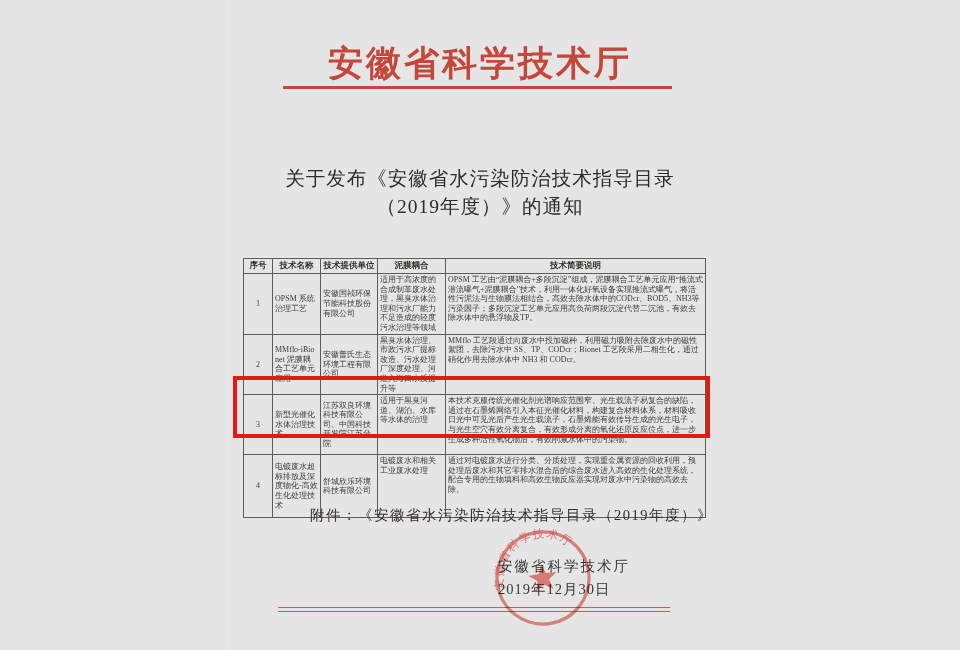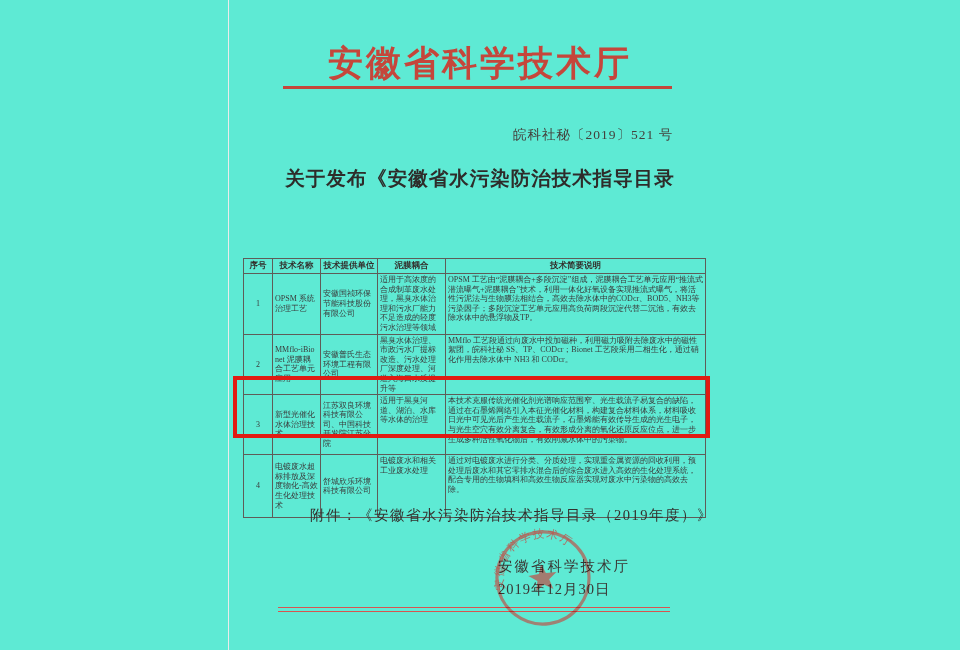--- a/index.html
+++ b/index.html
@@ -2,33 +2,33 @@
 <html><head>
 <meta charset="utf-8">
 <style>
   html,body{margin:0;padding:0;}
   body{
     width:960px;height:650px;overflow:hidden;
     background:#fdfdfd;
     font-family:"Liberation Serif","DejaVu Serif",serif;
     position:relative;
   }
-  .page{position:absolute;inset:0;background:#5eead4;}
+  .page{position:absolute;inset:0;background:#e5e5e5;}
   .scan{position:absolute;inset:0;filter:blur(0.3px);color:#3d3d3d;}
   .page-edge{position:absolute;left:228px;top:0;width:1px;height:650px;background:#ebebeb;}
 
   .header-title{
     position:absolute;left:0;top:40px;width:960px;text-align:center;
     font-size:35px;font-weight:bold;letter-spacing:3px;color:#c5463b;
   }
   .header-rule{position:absolute;left:283px;top:86px;width:389px;height:3px;background:#c5463b;}
   .doc-number{position:absolute;left:513px;top:126px;font-size:13.5px;color:#44403c;letter-spacing:1px;}
 
   .doc-title{position:absolute;left:0;top:165px;width:960px;text-align:center;
-    font-size:19.5px;font-weight:bold;color:#2e2c2a;line-height:28px;letter-spacing:1px;}
+    font-size:19.5px;font-weight:normal;color:#2e2c2a;line-height:28px;letter-spacing:1px;}
 
   table.tech{
     position:absolute;left:243px;top:258px;width:462px;
     border-collapse:collapse;table-layout:fixed;
     font-size:8px;line-height:9.6px;color:#3a3a3a;
   }
   table.tech th,table.tech td{border:1px solid #5f5c58;padding:1px 2px;word-break:break-all;}
   table.tech th{font-weight:bold;font-size:8.5px;height:12px;text-align:center;color:#33302d;}
   table.tech td{vertical-align:middle;}
   table.tech td.c0{text-align:center;width:27px;}
@@ -62,24 +62,24 @@
 </head>
 <body>
 
 <div class="page">
   <div class="scan">
     <div class="page-edge"></div>
 
     <div class="header-title">安徽省科学技术厅</div>
     <div class="header-rule"></div>
 
-    <div class="doc-number">皖科社秘〔2019〕521 号</div>
 
     <div class="doc-title">
       <div>关于发布《安徽省水污染防治技术指导目录</div>
+      <div>（2019年度）》的通知</div>
     </div>
 
     <table class="tech">
       <colgroup>
         <col class="w0">
           <col class="w1">
           <col class="w2">
           <col class="w3">
           <col class="w4">
       </colgroup>
@@ -98,21 +98,21 @@
             <td class="c1">OPSM 系统治理工艺</td>
             <td class="c2">安徽国祯环保节能科技股份有限公司</td>
             <td class="c3">适用于高浓度的合成制革废水处理，黑臭水体治理和污水厂能力不足造成的轻度污水治理等领域</td>
             <td class="c4">OPSM 工艺由“泥膜耦合+多段沉淀”组成，泥膜耦合工艺单元应用“推流式潜流曝气+泥膜耦合”技术，利用一体化好氧设备实现推流式曝气，将活性污泥法与生物膜法相结合，高效去除水体中的CODcr、BOD5、NH3等污染因子；多段沉淀工艺单元应用高负荷两段沉淀代替二沉池，有效去除水体中的悬浮物及TP。</td>
           </tr>
           <tr>
             <td class="c0">2</td>
             <td class="c1">MMflo-iBionet 泥膜耦合工艺单元应用</td>
             <td class="c2">安徽普氏生态环境工程有限公司</td>
             <td class="c3">黑臭水体治理、市政污水厂提标改造、污水处理厂深度处理、河道入海口水质提升等</td>
-            <td class="c4">MMflo 工艺段通过向废水中投加磁种，利用磁力吸附去除废水中的磁性絮团，皖科社秘 SS、TP、CODcr；Bionet 工艺段采用二相生化，通过硝化作用去除水体中 NH3 和 CODcr。</td>
+            <td class="c4">MMflo 工艺段通过向废水中投加磁种，利用磁力吸附去除废水中的磁性絮团，去除污水中 SS、TP、CODcr；Bionet 工艺段采用二相生化，通过硝化作用去除水体中 NH3 和 CODcr。</td>
           </tr>
           <tr>
             <td class="c0">3</td>
             <td class="c1">新型光催化水体治理技术</td>
             <td class="c2">江苏双良环境科技有限公司、中国科技开发院江苏分院</td>
             <td class="c3">适用于黑臭河道、湖泊、水库等水体的治理</td>
             <td class="c4">本技术克服传统光催化剂光谱响应范围窄、光生载流子易复合的缺陷，通过在石墨烯网络引入本征光催化材料，构建复合材料体系，材料吸收日光中可见光后产生光生载流子，石墨烯能有效传导生成的光生电子，与光生空穴有效分离复合，有效形成分离的氧化还原反应位点，进一步生成多种活性氧化物后，有效削减水体中的污染物。</td>
           </tr>
           <tr>
             <td class="c0">4</td>

